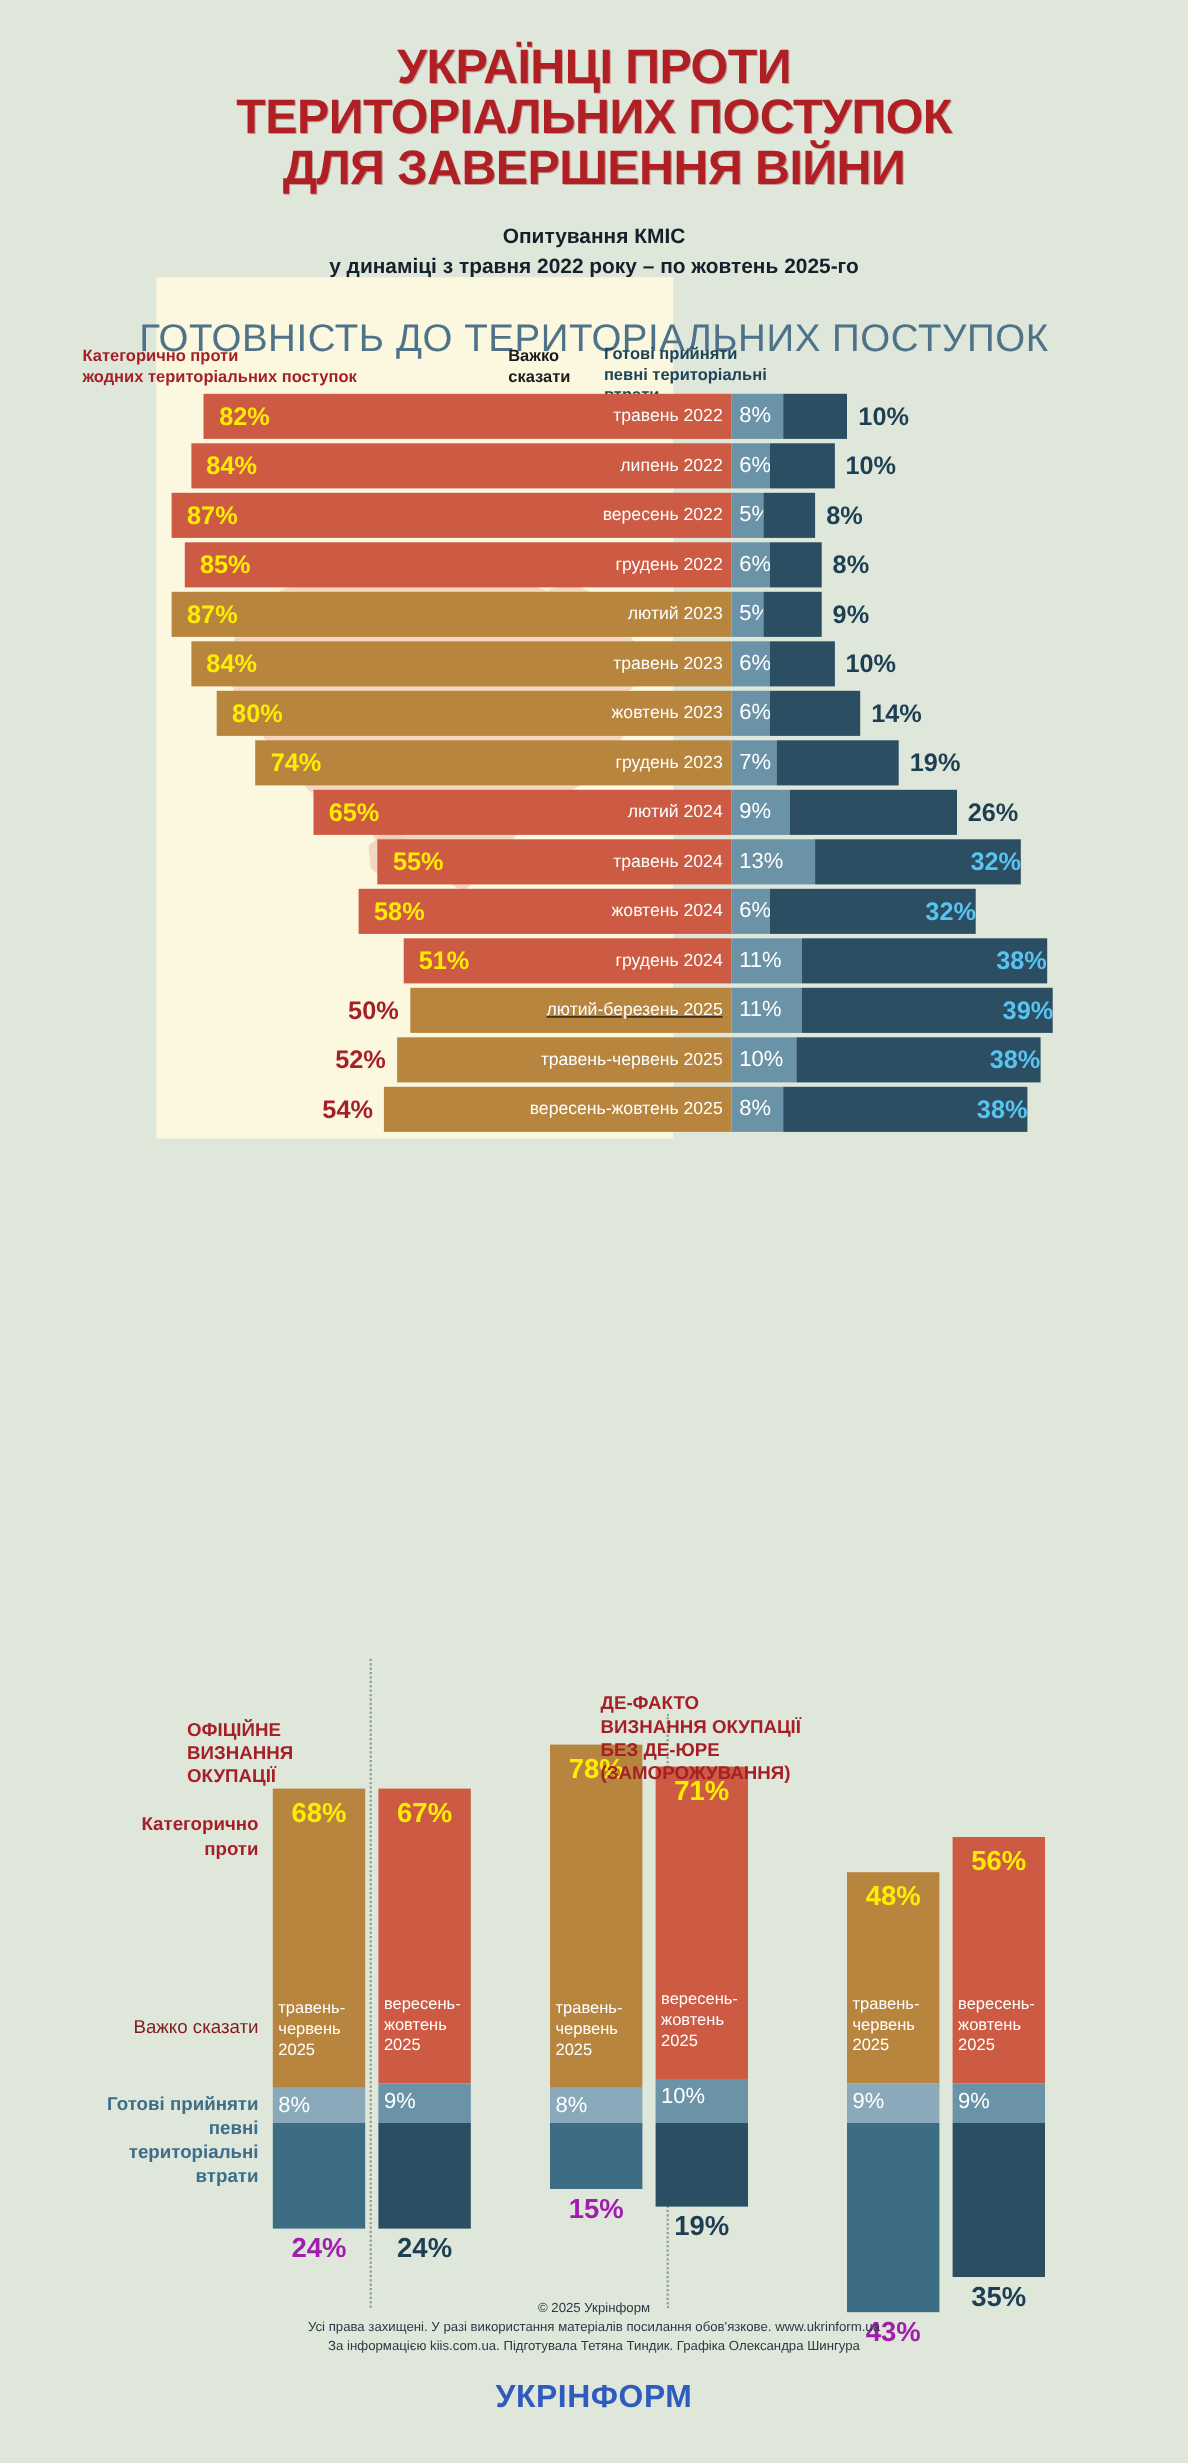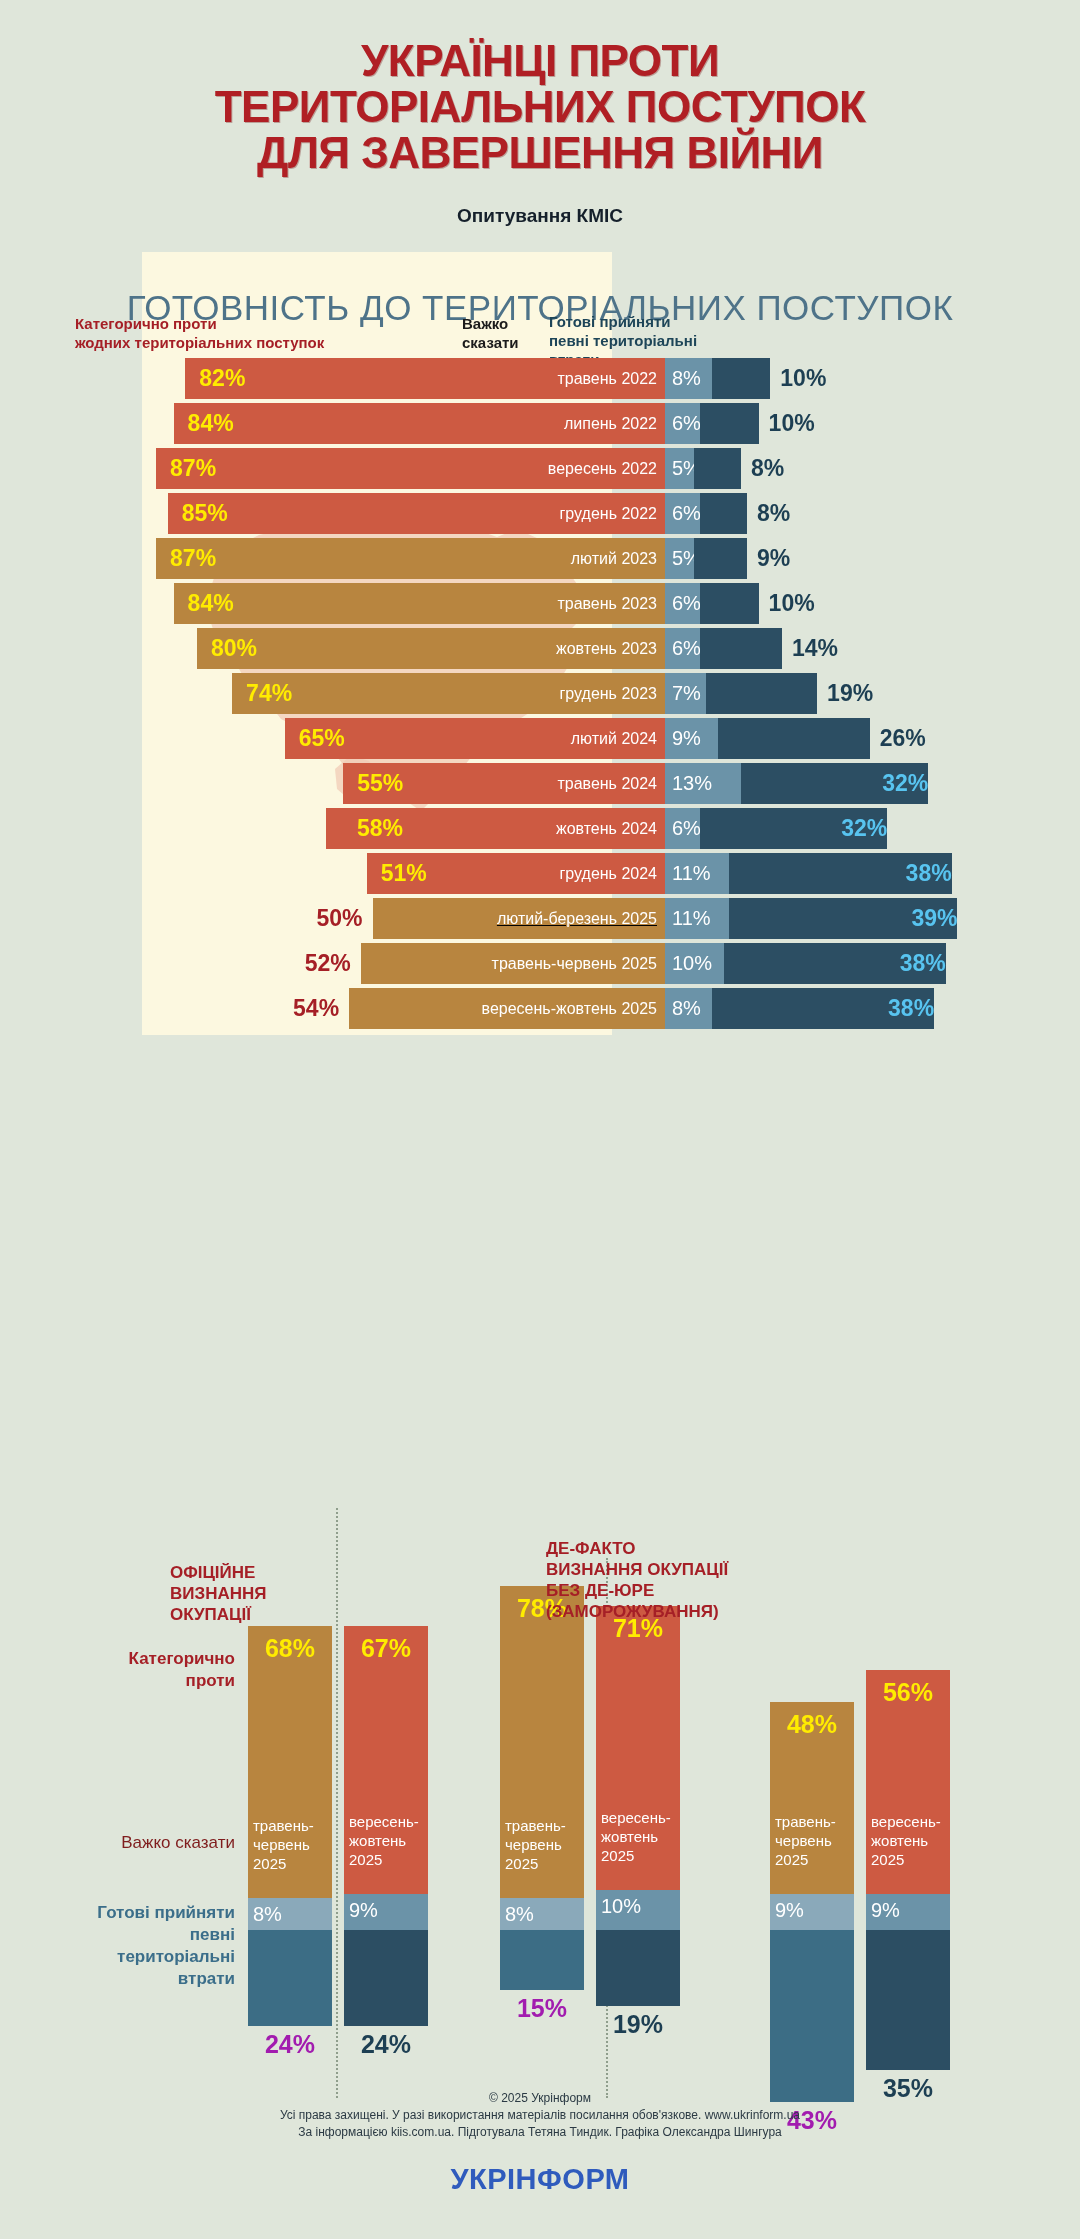--- a/index.html
+++ b/index.html
@@ -117,20 +117,21 @@
 <body>
 
 <div class="header">
   <div class="title">
     <span>УКРАЇНЦІ ПРОТИ</span>
     <span>ТЕРИТОРІАЛЬНИХ ПОСТУПОК</span>
     <span>ДЛЯ ЗАВЕРШЕННЯ ВІЙНИ</span>
   </div>
   <div class="subtitle">
     <span>Опитування КМІС</span>
+    <span>у динаміці  з травня 2022 року – по жовтень 2025-го</span>
   </div>
 </div>
 
 <div class="panel"></div>
 
 <div class="map-wrap">
   <svg class="map-svg" width="470" height="400" viewBox="0 0 470 400">
     <path fill="#e8a894" opacity="0.75" d="M60,120 L80,92 L104,80 L130,74 L150,58 L176,52 L198,60 L214,50 L240,44 L262,52 L284,44 L306,54 L320,74 L342,82 L362,74 L384,84 L396,104 L414,118 L430,140 L424,166 L408,182 L418,204 L404,226 L382,236 L374,258 L352,272 L336,292 L318,300 L300,322 L282,340 L266,356 L248,344 L236,322 L220,312 L204,322 L190,312 L176,294 L158,288 L142,272 L126,264 L112,246 L96,234 L84,214 L70,196 L58,174 L50,150 Z"></path>
     <path fill="#e8a894" opacity="0.75" d="M196,300 L214,306 L226,322 L214,340 L196,346 L182,334 L180,314 Z"></path>
   </svg>
@@ -266,21 +267,21 @@
       <div class="rightval light" style="left: 741.05px; width: 187.2px; justify-content: flex-end; padding-right: 14px; padding-left: 0px;">32%</div>
     </div>
     <div class="row">
       <div class="seg seg-left" style="left: 325.7px; width: 339.3px; background: rgb(205, 90, 66);">
         <span class="period">жовтень 2024</span>
       </div>
       <div class="seg seg-mid" style="left: 665px; width: 35.1px; background: rgb(107, 147, 168);">
         <span class="midval">6%</span>
       </div>
       <div class="seg" style="left: 700.1px; width: 187.2px; background: rgb(44, 78, 99);"></div>
-      <div class="leftval inside" style="left: 357px;">58%</div>
+      <div class="leftval inside" style="left: 340px;">58%</div>
       <div class="rightval light" style="left: 700.1px; width: 187.2px; justify-content: flex-end; padding-right: 14px; padding-left: 0px;">32%</div>
     </div>
     <div class="row">
       <div class="seg seg-left" style="left: 366.65px; width: 298.35px; background: rgb(205, 90, 66);">
         <span class="period">грудень 2024</span>
       </div>
       <div class="seg seg-mid" style="left: 665px; width: 64.35px; background: rgb(107, 147, 168);">
         <span class="midval">11%</span>
       </div>
       <div class="seg" style="left: 729.35px; width: 222.3px; background: rgb(44, 78, 99);"></div>

